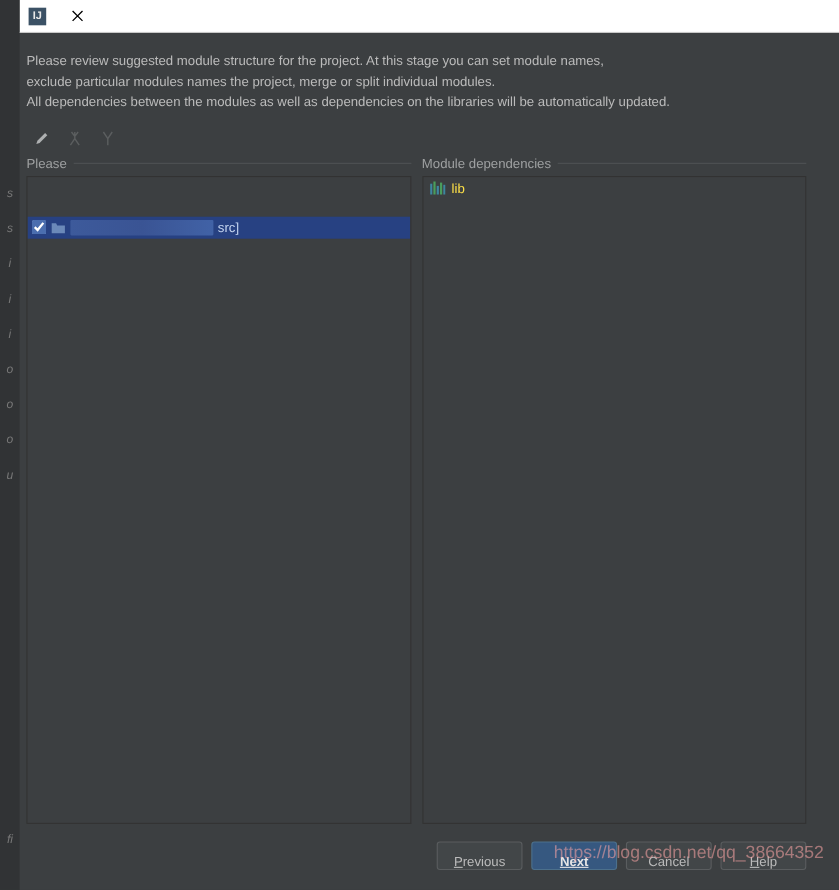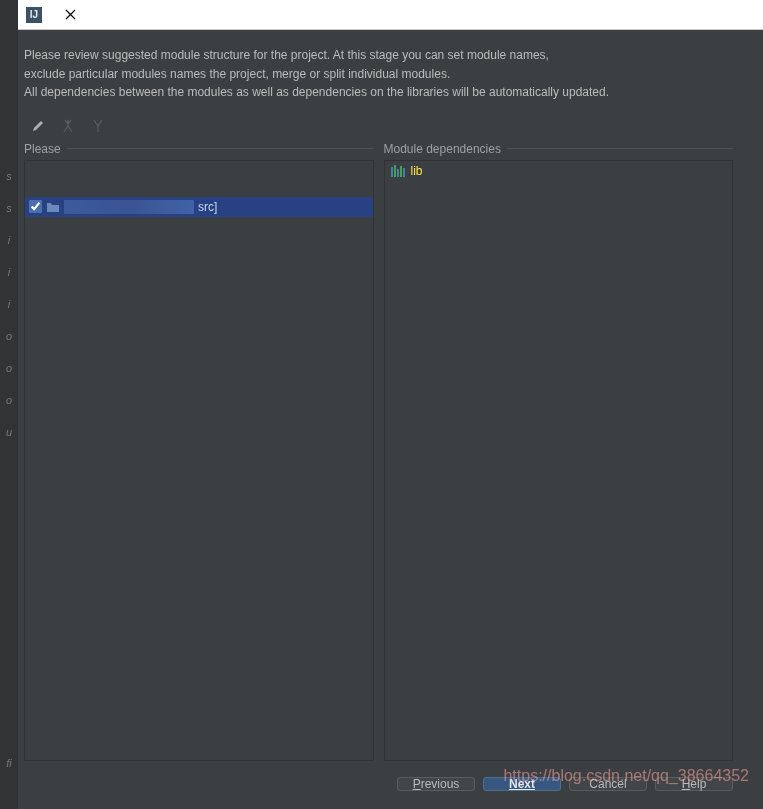--- a/index.html
+++ b/index.html
@@ -170,27 +170,27 @@
     }
     .lib-icon svg { display: block; }
     .buttons {
       display: flex;
       justify-content: flex-end;
       gap: 8px;
       padding: 16px 0 8px 0;
     }
     .btn {
       min-width: 78px;
-      height: 14px;
+      height: 26px;
       background: #424648;
       border: 1px solid #5a5d5f;
       color: #bbbbbb;
       font-size: 12px;
       display: flex;
-      align-items: center;
+      align-items: flex-end;
       justify-content: center;
       cursor: pointer;
       border-radius: 3px;
       padding: 0 12px;
     }
     .btn.default {
       background: #365880;
       border: 1px solid #4c708c;
       color: #e5e5e5;
       font-weight: bold;

